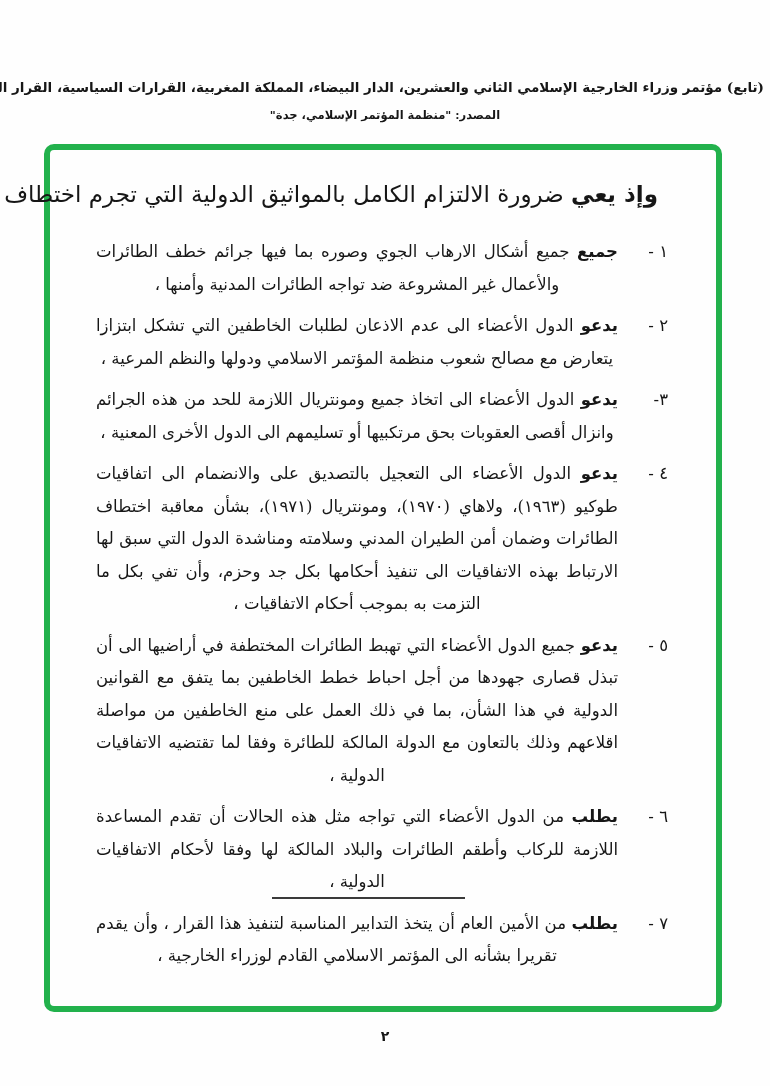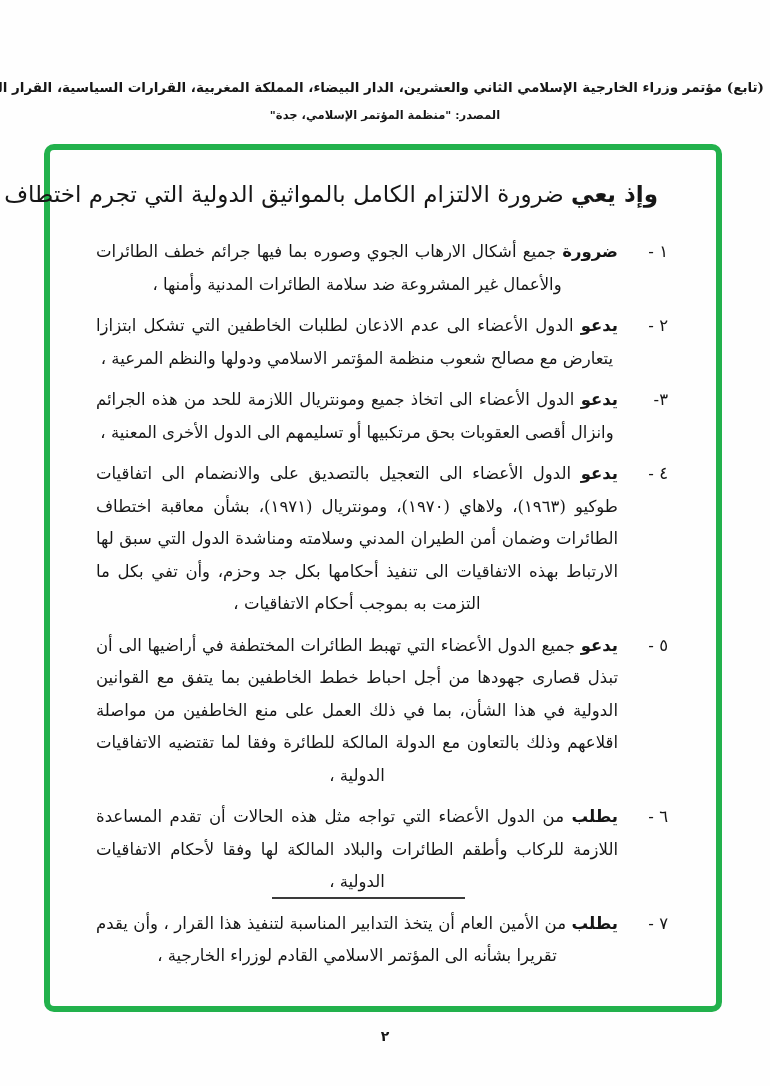--- a/index.html
+++ b/index.html
@@ -121,22 +121,22 @@
   <div class="doc-content">
 
     <div class="preamble">
       <span class="lead">وإذ يعي</span>
       <span>ضرورة الالتزام الكامل بالمواثيق الدولية التي تجرم اختطاف الطائرات،</span>
     </div>
 
     <div class="clause">
       <span class="num">١ -</span>
       <div class="body">
-        <span class="lead">ضرورة</span>
-        <span>جميع أشكال الارهاب الجوي وصوره بما فيها جرائم خطف الطائرات والأعمال غير المشروعة ضد سلامة الطائرات المدنية وأمنها ،</span>
+        <span class="lead">جميع</span>
+        <span>جميع أشكال الارهاب الجوي وصوره بما فيها جرائم خطف الطائرات والأعمال غير المشروعة ضد تواجه الطائرات المدنية وأمنها ،</span>
       </div>
     </div>
 
     <div class="clause">
       <span class="num">٢ -</span>
       <div class="body">
         <span class="lead">يدعو</span>
         <span>الدول الأعضاء الى عدم الاذعان لطلبات الخاطفين التي تشكل ابتزازا يتعارض مع مصالح شعوب منظمة المؤتمر الاسلامي ودولها والنظم المرعية ،</span>
       </div>
     </div>

